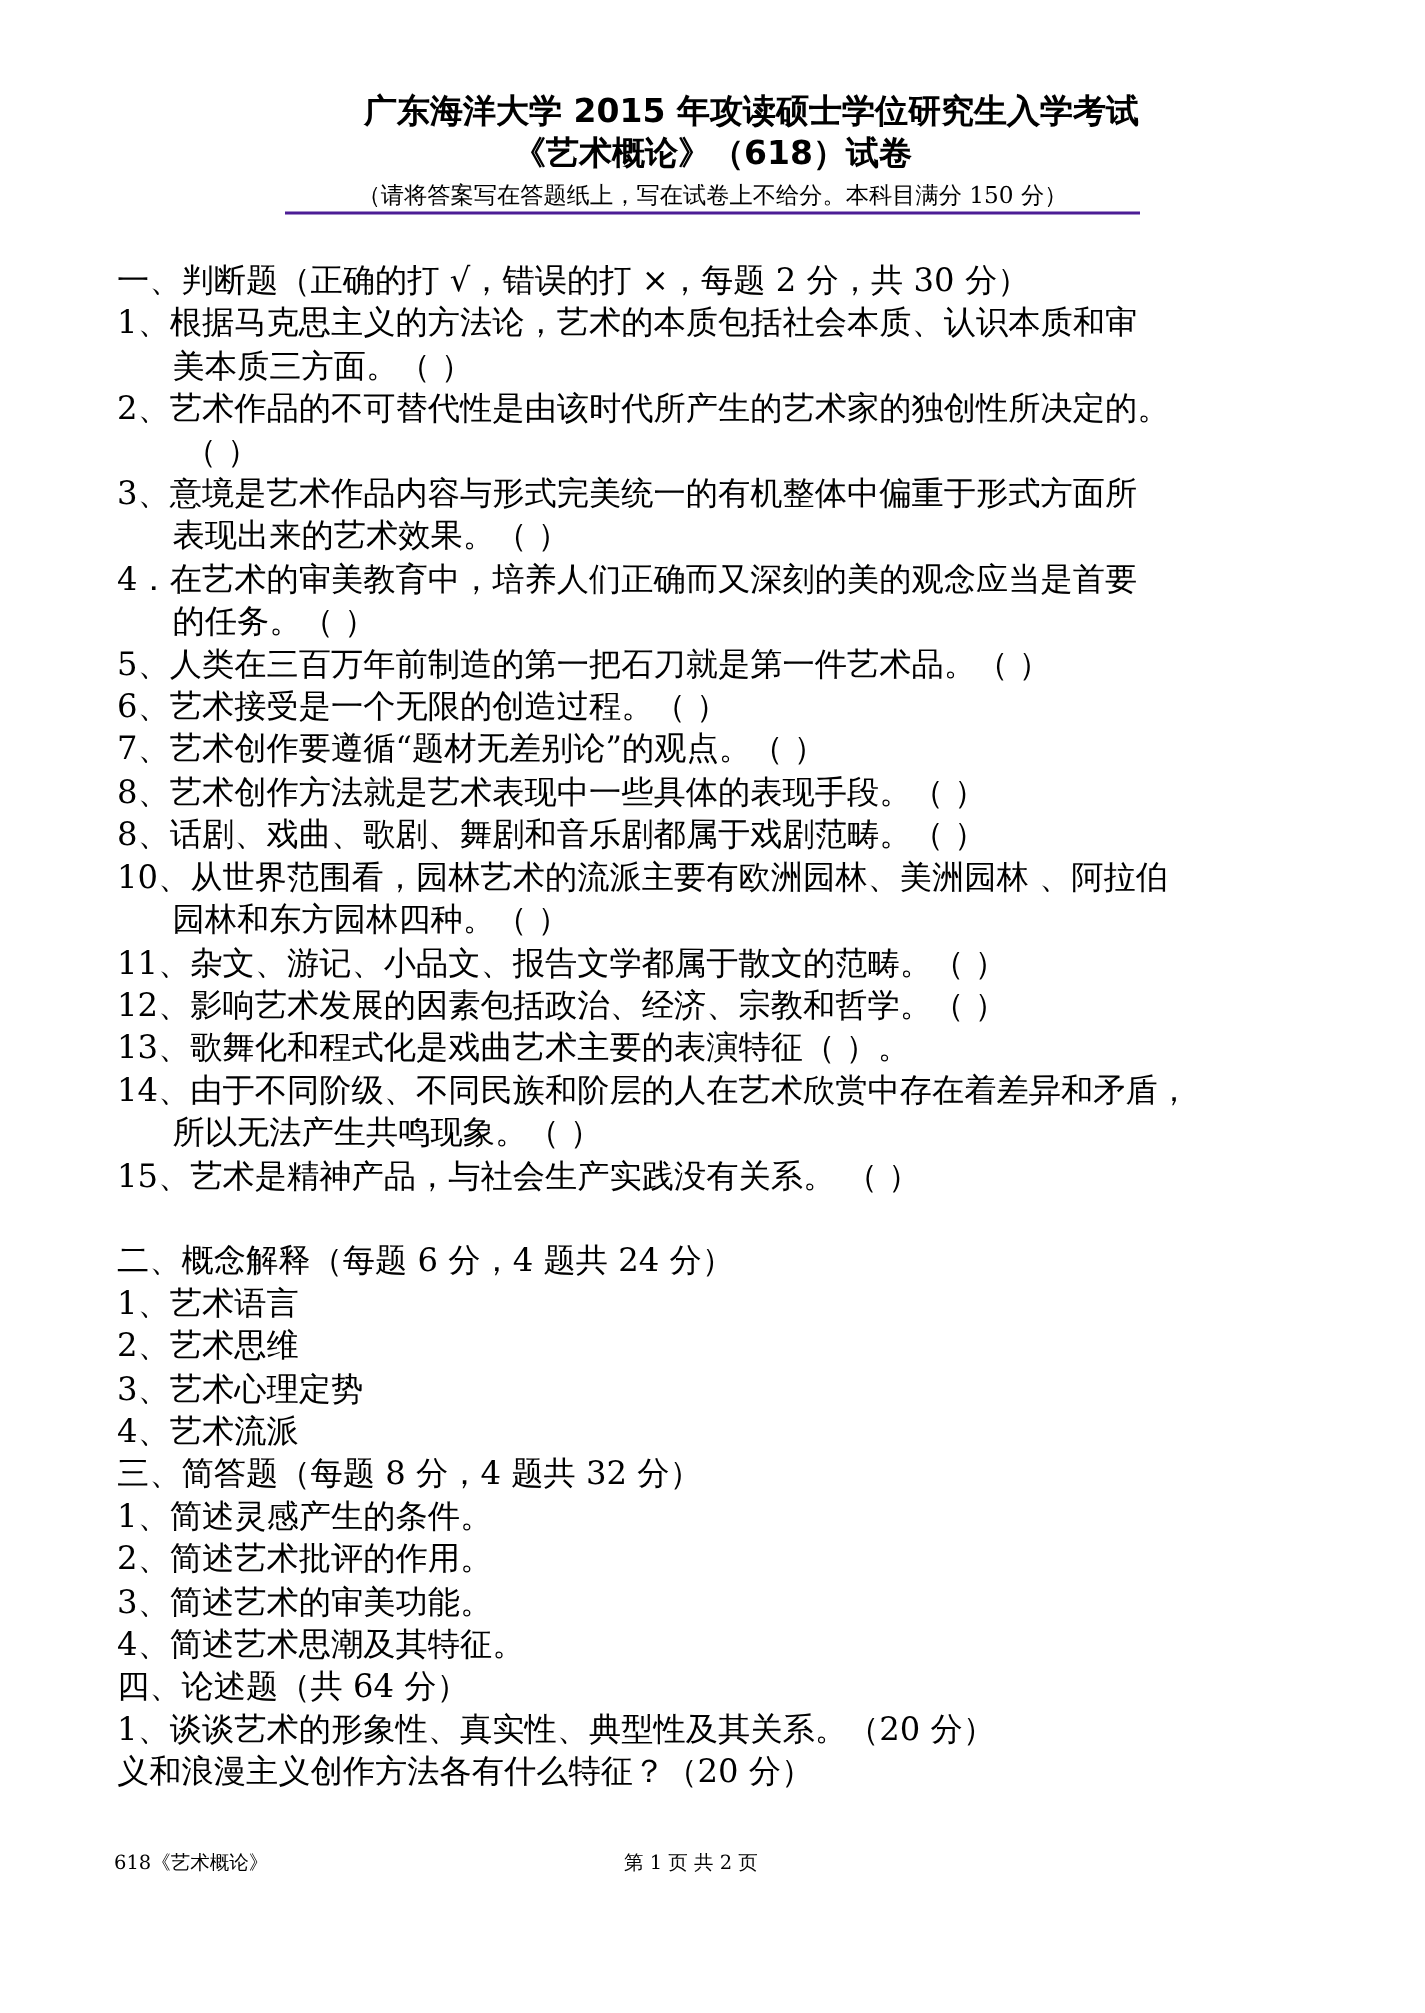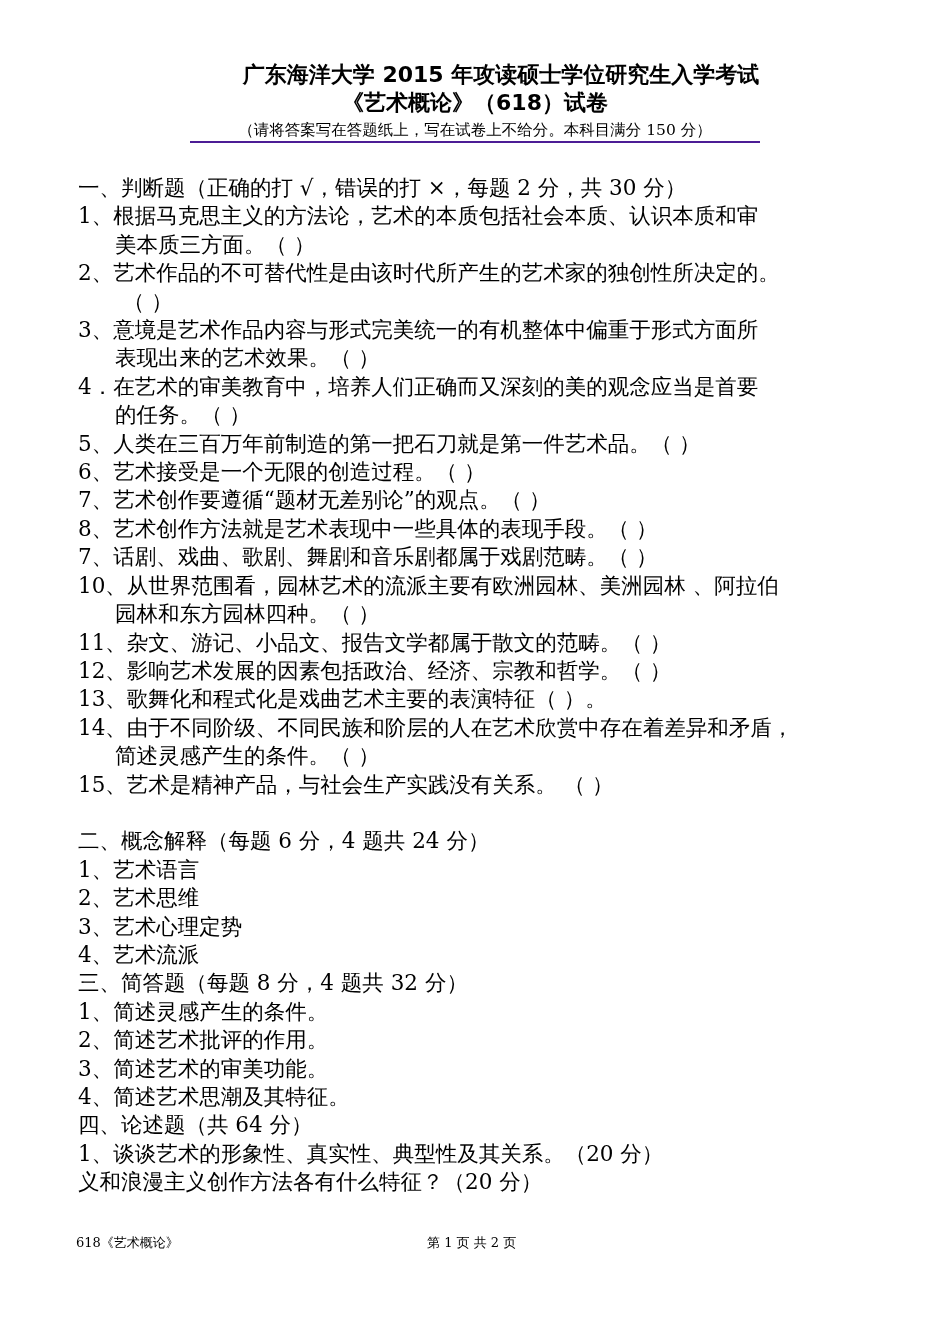--- a/index.html
+++ b/index.html
@@ -25,21 +25,21 @@
     }
     .line {
       font-size: 21.5px; line-height: 28.4px; white-space: nowrap;
     }
     .indent { padding-left: 37px; }
     .blank { height: 28.4px; }
     .footer {
       position: absolute; top: 1235px; font-size: 13px; line-height: 16px;
     }
     #foot-left { left: 76px; }
-    #foot-right { left: 427px; }
+    #foot-right { left: 416px; }
   </style>
 </head>
 <body>
 
 <div id="t1" class="title">广东海洋大学 2015 年攻读硕士学位研究生入学考试</div>
 <div id="t2" class="title">《艺术概论》（618）试卷</div>
 <div class="subtitle">（请将答案写在答题纸上，写在试卷上不给分。本科目满分 150 分）</div>
 
 <div class="body-wrap">
 
@@ -50,28 +50,28 @@
   <div class="line">2、艺术作品的不可替代性是由该时代所产生的艺术家的独创性所决定的。</div>
   <div class="line indent" style="padding-left:45px">（     ）</div>
   <div class="line">3、意境是艺术作品内容与形式完美统一的有机整体中偏重于形式方面所</div>
   <div class="line indent">表现出来的艺术效果。（        ）</div>
   <div class="line">4．在艺术的审美教育中，培养人们正确而又深刻的美的观念应当是首要</div>
   <div class="line indent">的任务。（        ）</div>
   <div class="line">5、人类在三百万年前制造的第一把石刀就是第一件艺术品。（        ）</div>
   <div class="line">6、艺术接受是一个无限的创造过程。（        ）</div>
   <div class="line">7、艺术创作要遵循“题材无差别论”的观点。（        ）</div>
   <div class="line">8、艺术创作方法就是艺术表现中一些具体的表现手段。（        ）</div>
-  <div class="line">7、话剧、戏曲、歌剧、舞剧和音乐剧都属于戏剧范畴。（        ）</div>
+  <div class="line">8、话剧、戏曲、歌剧、舞剧和音乐剧都属于戏剧范畴。（        ）</div>
   <div class="line">10、从世界范围看，园林艺术的流派主要有欧洲园林、美洲园林 、阿拉伯</div>
   <div class="line indent">园林和东方园林四种。（        ）</div>
   <div class="line">11、杂文、游记、小品文、报告文学都属于散文的范畴。（        ）</div>
   <div class="line">12、影响艺术发展的因素包括政治、经济、宗教和哲学。（        ）</div>
   <div class="line">13、歌舞化和程式化是戏曲艺术主要的表演特征（        ）。</div>
   <div class="line">14、由于不同阶级、不同民族和阶层的人在艺术欣赏中存在着差异和矛盾，</div>
-  <div class="line indent">简述灵感产生的条件。（        ）</div>
+  <div class="line indent">所以无法产生共鸣现象。（        ）</div>
   <div class="line">15、艺术是精神产品，与社会生产实践没有关系。  （        ）</div>
 
   <div class="blank"></div>
 
   <div class="line">二、概念解释（每题 6 分，4 题共 24 分）</div>
   <div class="line">1、艺术语言</div>
   <div class="line">2、艺术思维</div>
   <div class="line">3、艺术心理定势</div>
   <div class="line">4、艺术流派</div>
 

